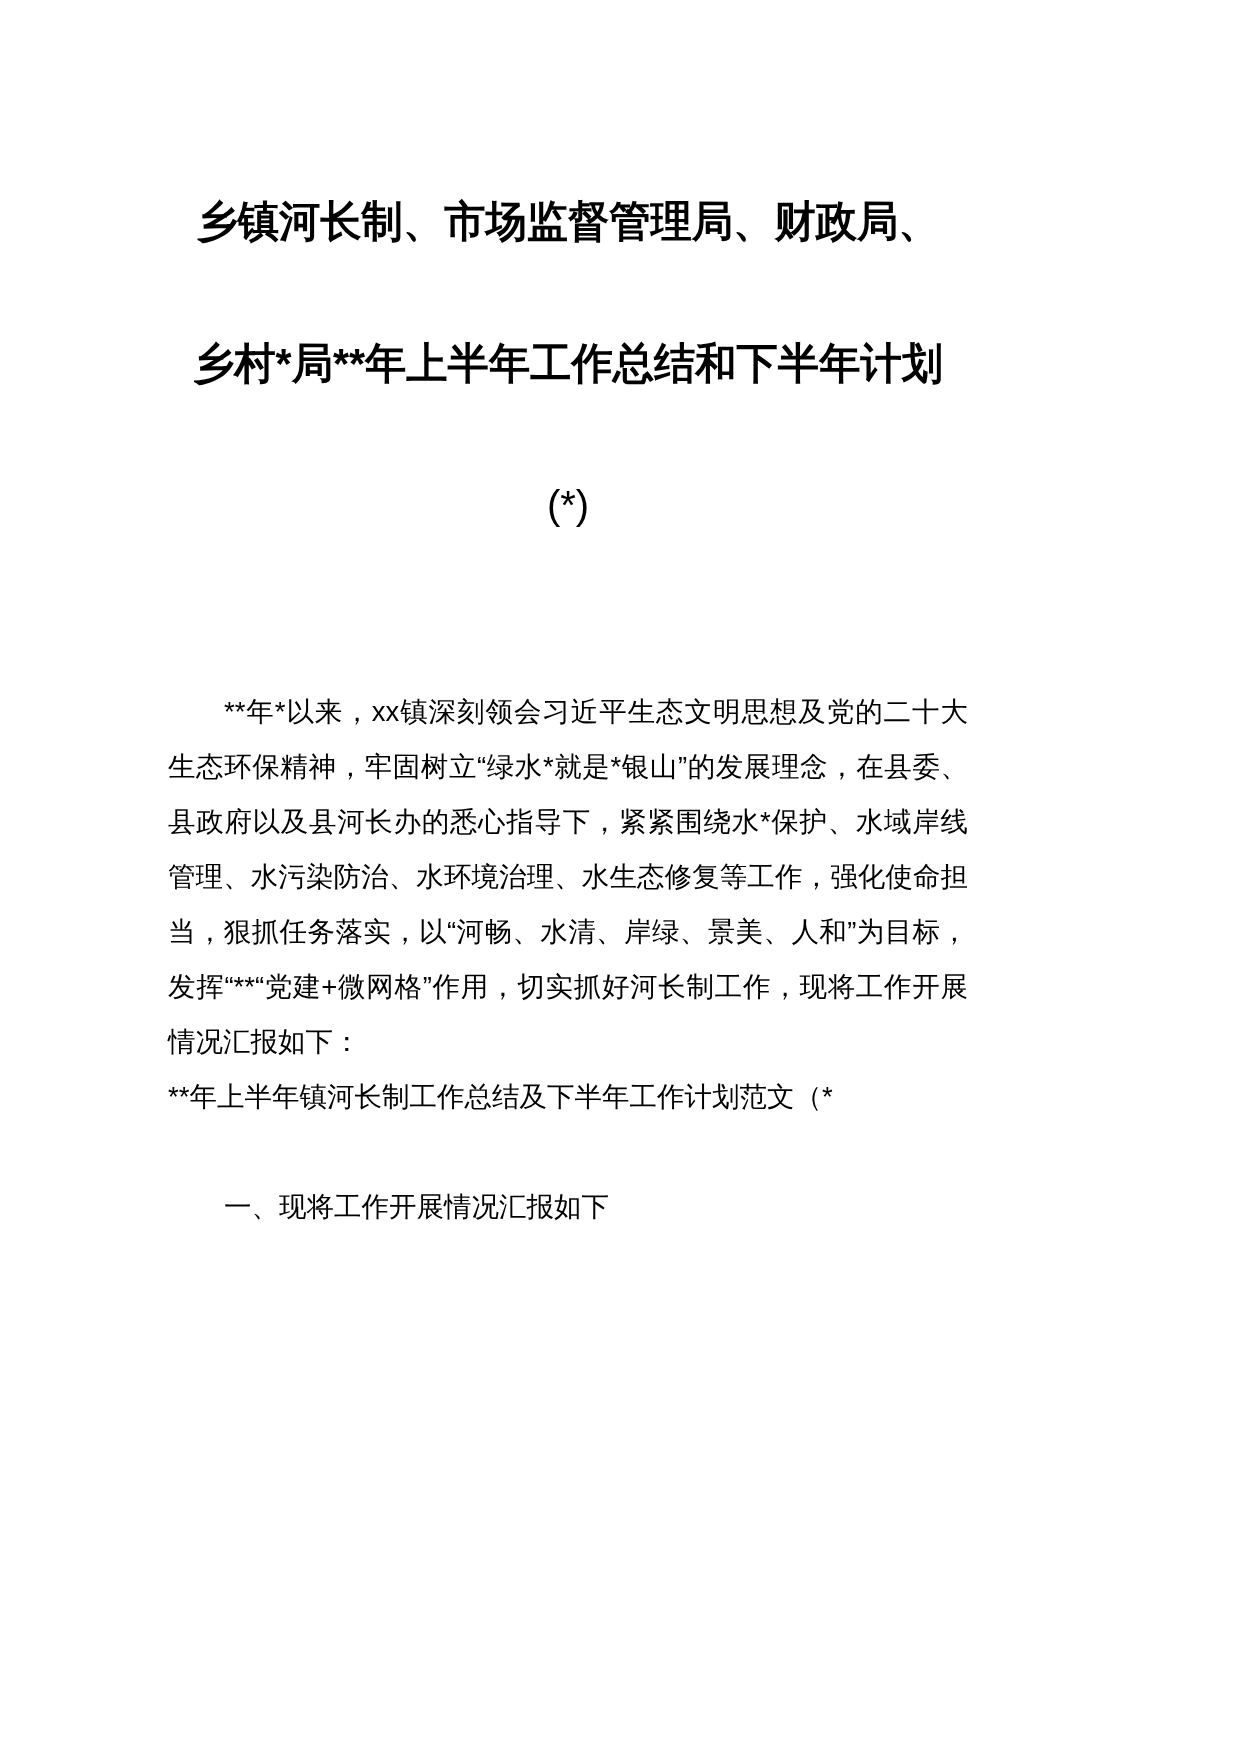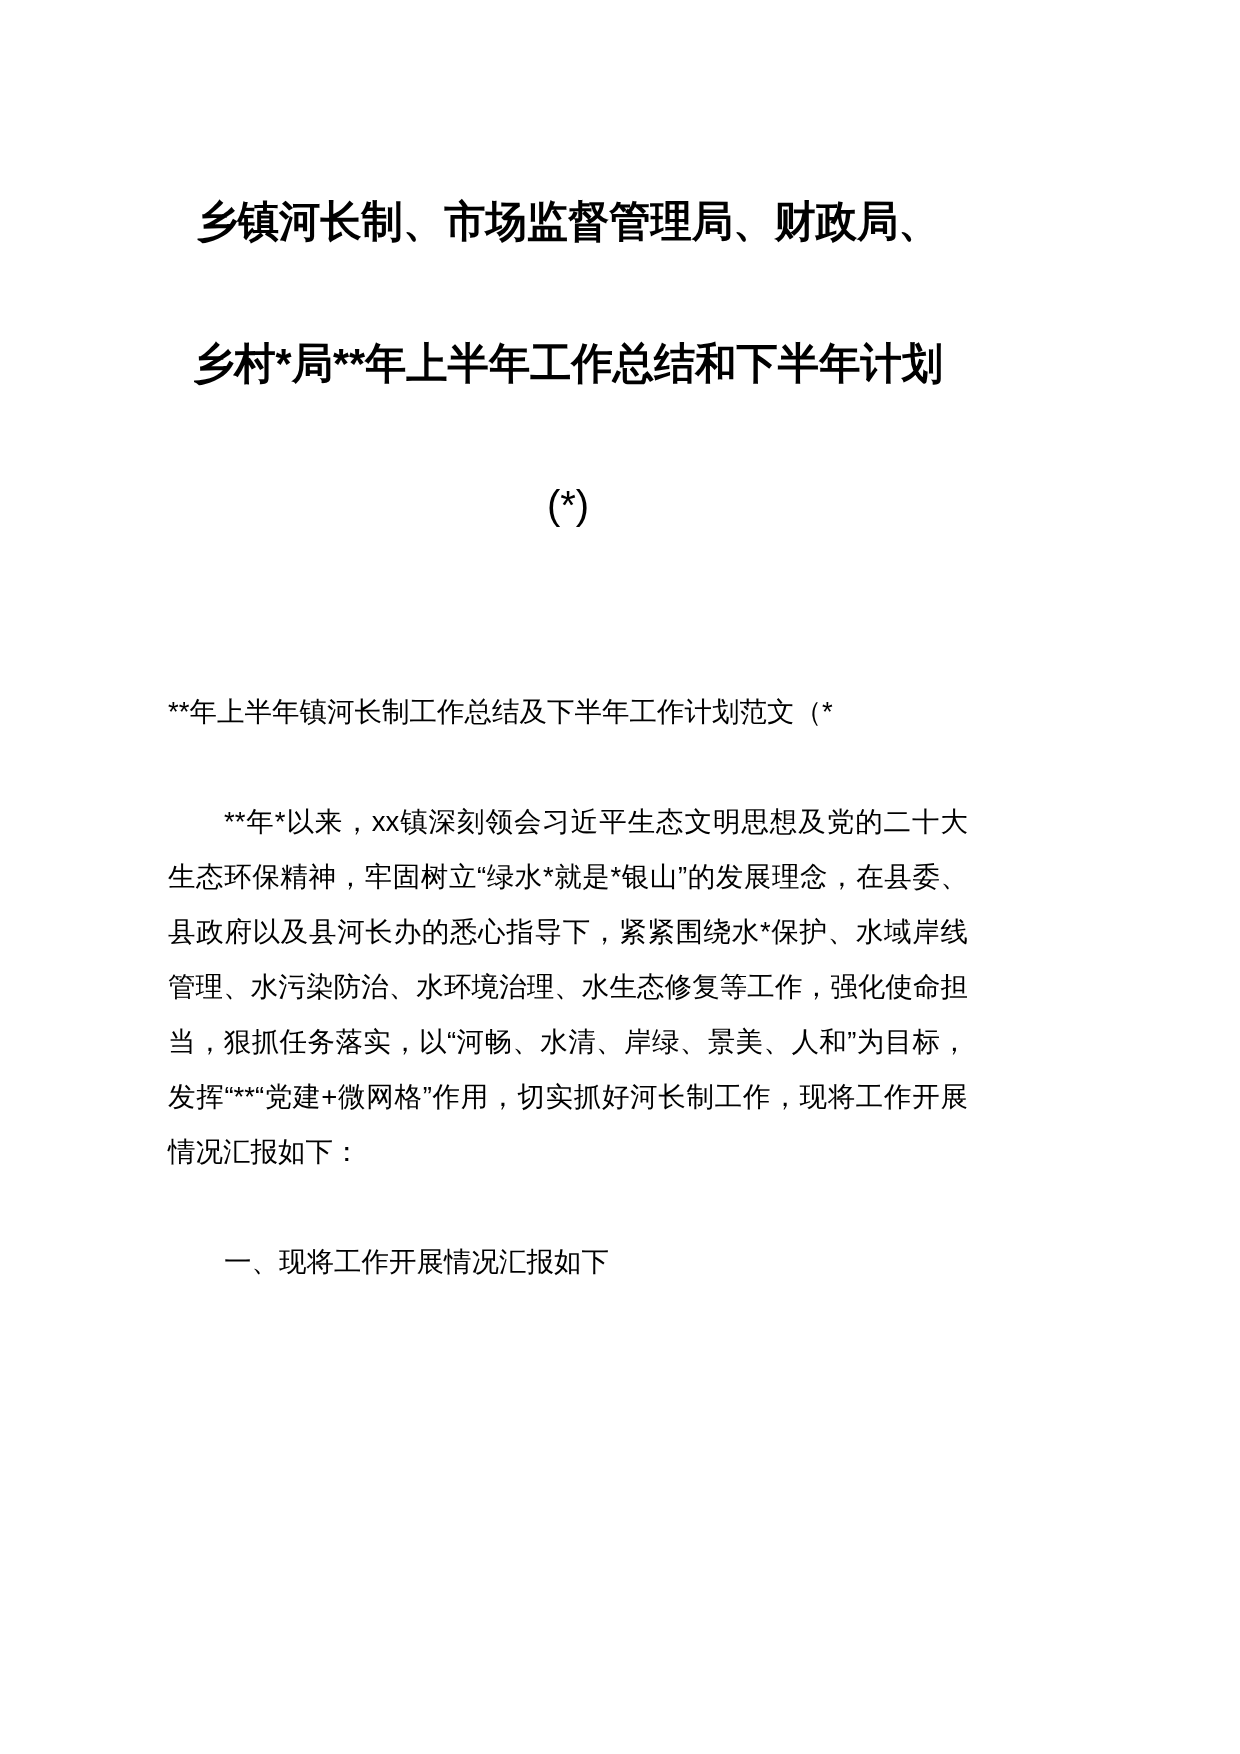--- a/index.html
+++ b/index.html
@@ -92,21 +92,21 @@
   <div class="content">
 
     <h1 class="doc-title">
       <span class="title-line heavy">乡镇河长制、市场监督管理局、财政局、</span>
       <span class="title-line heavy">乡村*局**年上半年工作总结和下半年计划</span>
       <span class="title-line light">(*)</span>
     </h1>
 
     <div class="body-block">
 
+      <p class="para indent">**年*以来，xx镇深刻领会习近平生态文明思想及党的二十大生态环保精神，牢固树立“绿水*就是*银山”的发展理念，在县委、县政府以及县河长办的悉心指导下，紧紧围绕水*保护、水域岸线管理、水污染防治、水环境治理、水生态修复等工作，强化使命担当，狠抓任务落实，以“河畅、水清、岸绿、景美、人和”为目标，发挥“**“党建+微网格”作用，切实抓好河长制工作，现将工作开展情况汇报如下：</p>
+
       <p class="para lead">**年上半年镇河长制工作总结及下半年工作计划范文（*</p>
-
-      <p class="para indent">**年*以来，xx镇深刻领会习近平生态文明思想及党的二十大生态环保精神，牢固树立“绿水*就是*银山”的发展理念，在县委、县政府以及县河长办的悉心指导下，紧紧围绕水*保护、水域岸线管理、水污染防治、水环境治理、水生态修复等工作，强化使命担当，狠抓任务落实，以“河畅、水清、岸绿、景美、人和”为目标，发挥“**“党建+微网格”作用，切实抓好河长制工作，现将工作开展情况汇报如下：</p>
 
       <p class="para section-head">一、现将工作开展情况汇报如下</p>
 
     </div>
   </div>
 </div>
 
 </body></html>

